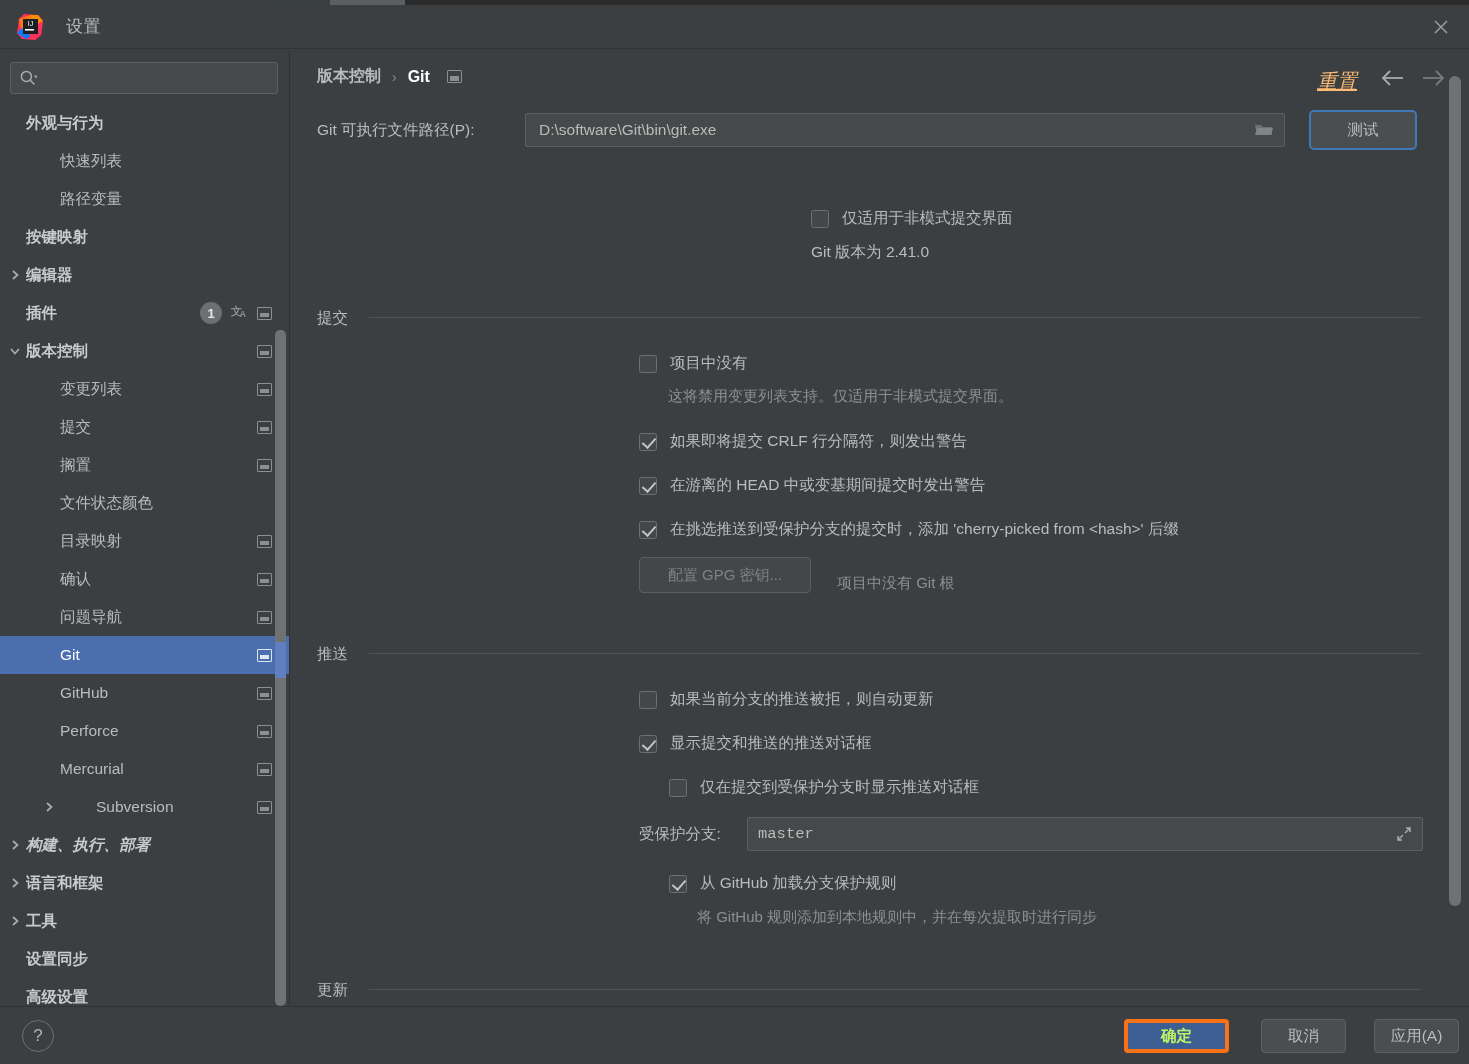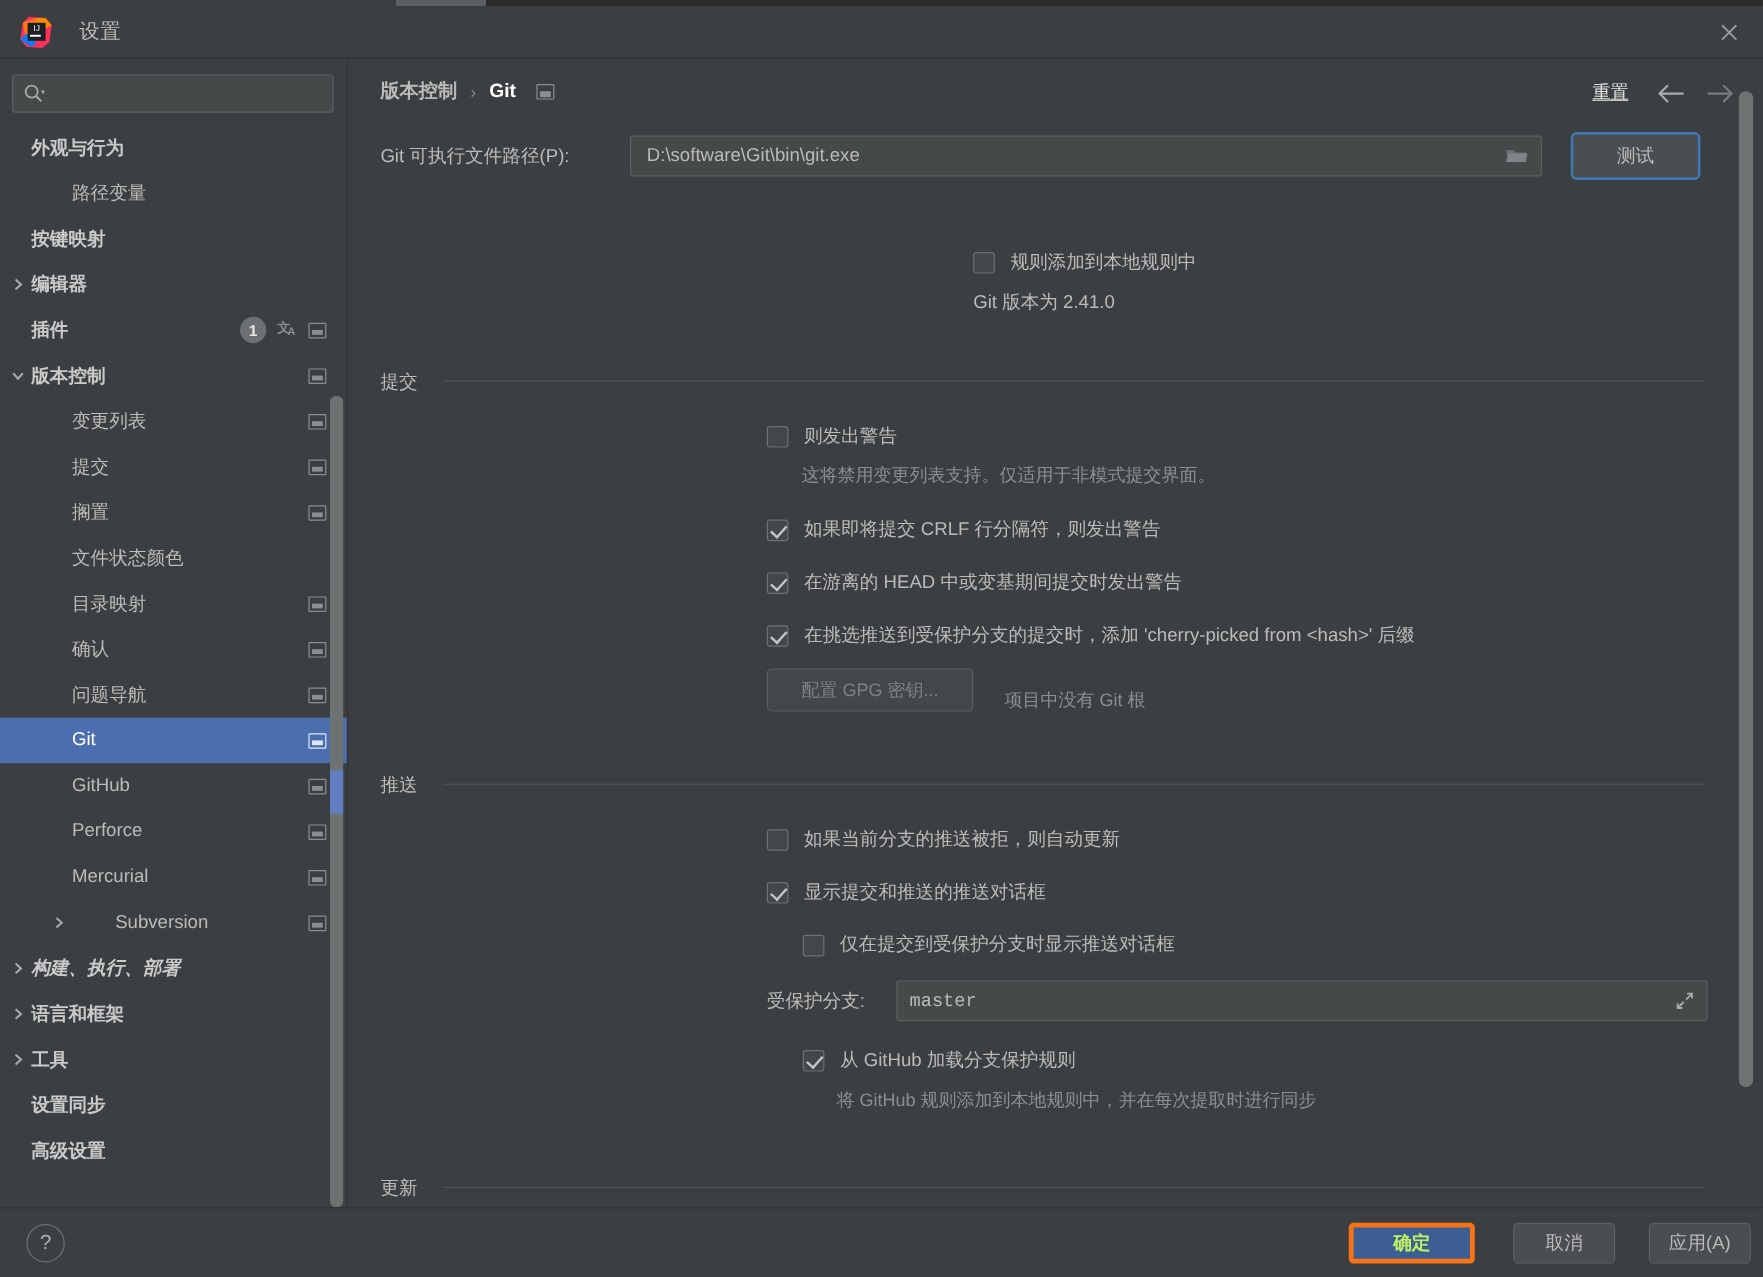--- a/index.html
+++ b/index.html
@@ -79,21 +79,21 @@
   
   .main {
     position:absolute; left:291px; top:0; width:1178px; height:956px;
     background:#3c3f41; overflow:hidden;
   }
   .crumbs { position:absolute; left:26px; top:16px; display:flex; align-items:center; gap:11px; }
   .crumbs .c1 { font-size:16px; font-weight:bold; color:#bbbbbb; }
   .crumbs .sep { font-size:14px; color:#8b8f91; }
   .crumbs .c2 { font-size:16px; font-weight:bold; color:#ffffff; }
 
-  .reset-link { position:absolute; right:112px; top:18px; font-size:15px; color:#e5e5e5; text-decoration:underline; cursor:pointer; }
+  .reset-link { position:absolute; right:112px; top:18px; font-size:20px; color:#fdba74; text-decoration:underline; cursor:pointer;font-style:italic; }
   .nav-back { position:absolute; right:62px; top:16px; width:28px; height:24px; cursor:pointer; }
   .nav-fwd  { position:absolute; right:22px; top:16px; width:28px; height:24px; cursor:pointer; opacity:.55; }
 
   .row-path { position:absolute; left:26px; top:62px; width:1100px; height:36px; display:flex; align-items:center; }
   .lbl-path { font-size:15.5px; color:#bbbbbb; width:208px; flex:none; }
   .path-field {
     flex:1; height:34px; background:#45494a; border:1px solid #5e6060; border-radius:2px;
     display:flex; align-items:center; padding-left:13px; color:#bbbbbb; font-size:15.5px;
     max-width:772px;
   }
@@ -194,20 +194,24 @@
         </div>
         <input type="text" value="" placeholder="" style="">
       </div>
 
       <div class="tree" id="tree">
           <div class="tree-row bold" style="padding-left: 26px;">
             <span class="label">外观与行为</span>
             <span class="trail"></span>
           </div>
           <div class="tree-row" style="padding-left: 60px;">
+            <span class="label">快速列表</span>
+            <span class="trail"></span>
+          </div>
+          <div class="tree-row" style="padding-left: 60px;">
             <span class="label">路径变量</span>
             <span class="trail"></span>
           </div>
           <div class="tree-row bold" style="padding-left: 26px;">
             <span class="label">按键映射</span>
             <span class="trail"></span>
           </div>
           <div class="tree-row bold" style="padding-left: 4px;">
             <span class="arrow">
               <svg width="14" height="14" viewBox="0 0 14 14">
@@ -389,31 +393,31 @@
               <path d="M1 3 L7 3 L9 5 L18 5 L18 13 L3 13 Z" fill="#6d7175"></path>
               <path d="M3 6 L19 6 L17 13 L1 13 Z" fill="#7e8488"></path>
             </svg>
           </span>
         </div>
         <div class="test-btn">测试</div>
       </div>
 
       <div style="position:absolute;left:520px;top:158px" class="cbrow">
         <span class="cb" id="cb-projonly"></span>
-        <span>规则添加到本地规则中</span>
+        <span>仅适用于非模式提交界面</span>
       </div>
 
       <div style="position:absolute;left:520px;top:192px;font-size:15.5px;color:#bbbbbb">Git 版本为 2.41.0</div>
 
       <div class="grp-title" style="left:26px;top:258px">提交</div>
       <div class="grp-line" style="left:78px;top:267px;width:1052px"></div>
 
       <div class="cbrow" style="position:absolute;left:348px;top:303px">
         <span class="cb" id="cb-staging"></span>
-        <span>则发出警告</span>
+        <span>项目中没有</span>
       </div>
       <div class="hint" style="position:absolute;left:377px;top:337px">这将禁用变更列表支持。仅适用于非模式提交界面。</div>
 
       <div class="cbrow" style="position:absolute;left:348px;top:381px">
         <span class="cb on" id="cb-crlf"></span>
         <span>如果即将提交 CRLF 行分隔符，则发出警告</span>
       </div>
 
       <div class="cbrow" style="position:absolute;left:348px;top:425px">
         <span class="cb on" id="cb-head"></span>

